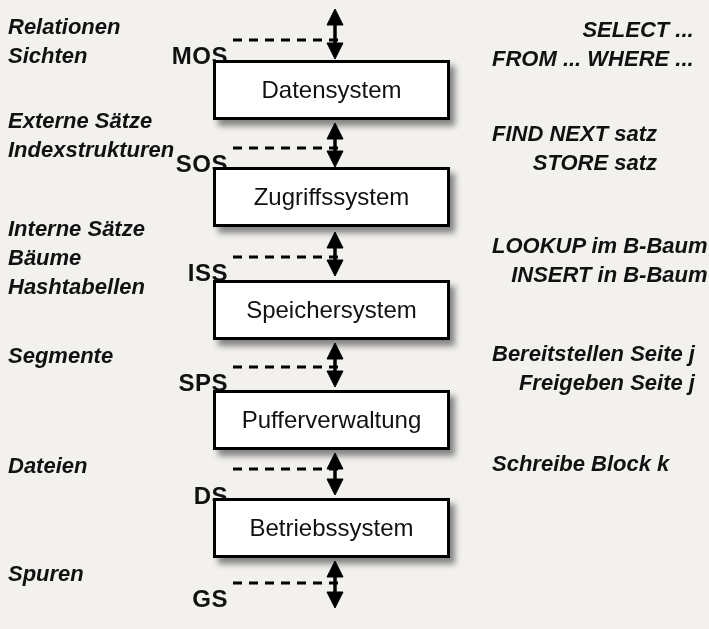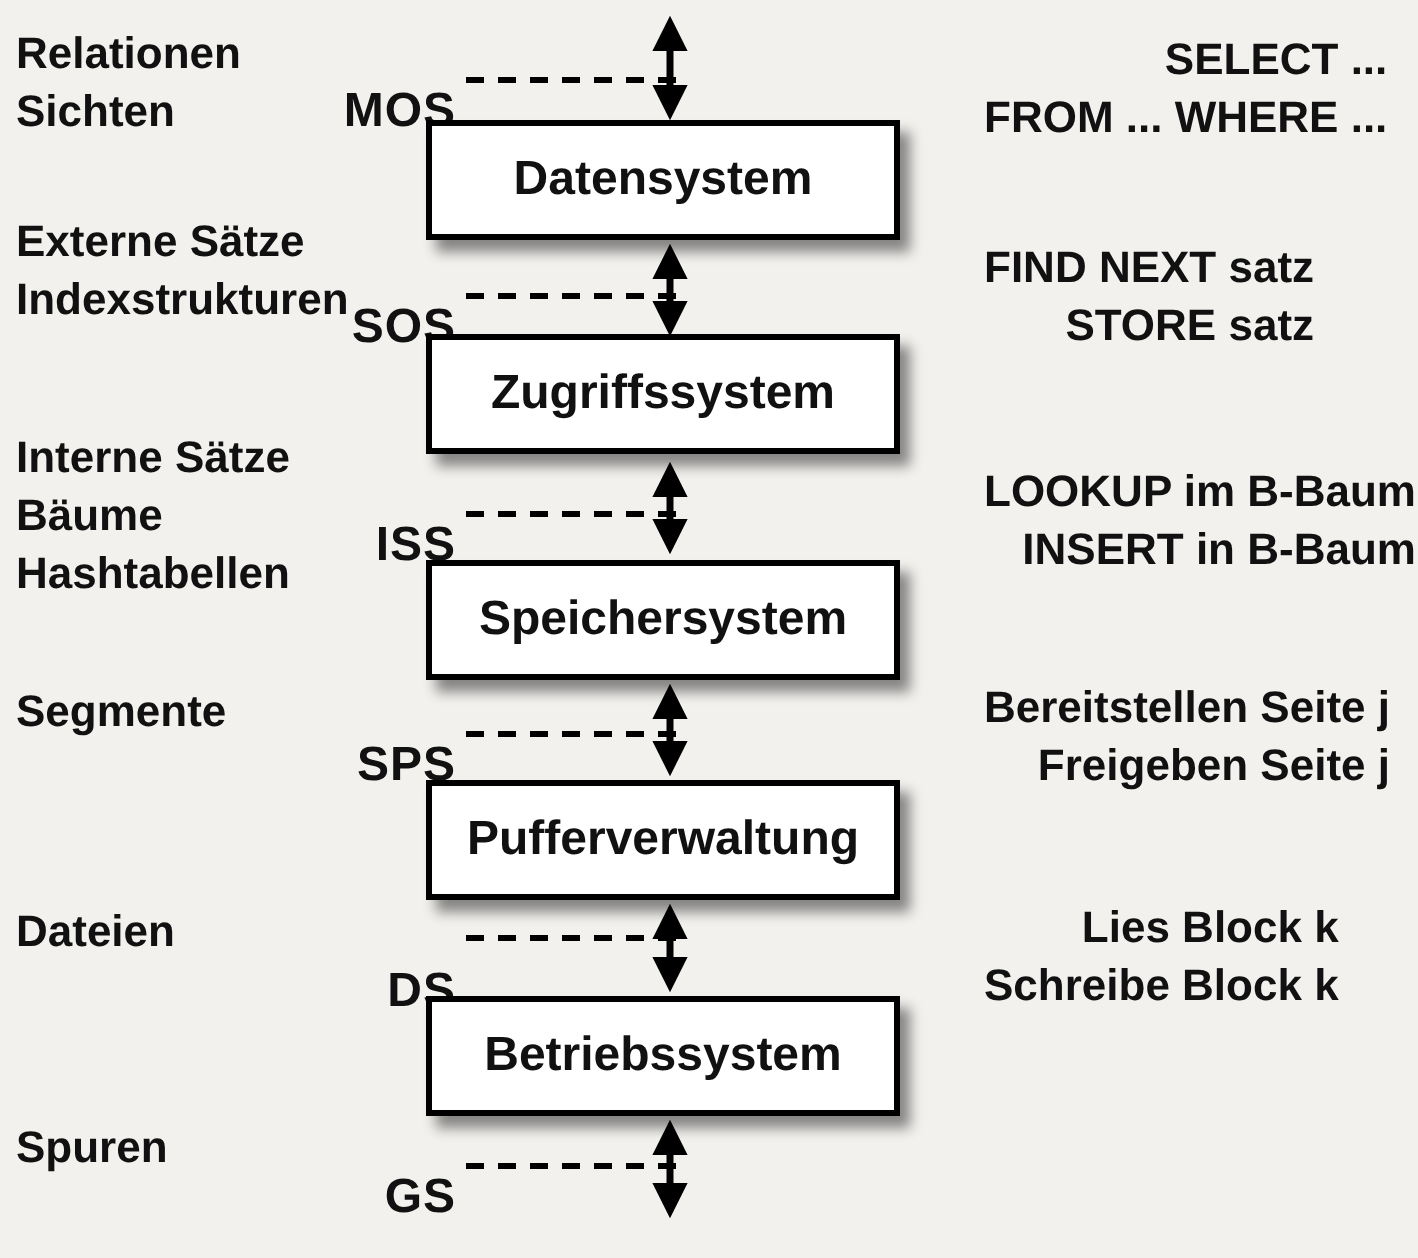--- a/index.html
+++ b/index.html
@@ -6,20 +6,21 @@
   .stage{
     position:relative;
     width:709px;height:629px;
     background:#f2f1ee;
     font-family:"Liberation Sans", sans-serif;
     color:#111;
     overflow:hidden;
   }
   .ann{
     position:absolute;
+    font-style:italic;
     font-weight:600;
     font-size:22px;
     line-height:29px;
     white-space:nowrap;
   }
   .ann.left{left:8px;}
   .ann.right{left:492px;text-align:right;}
   .if-label{
     position:absolute;
     left:100px;width:128px;
@@ -31,21 +32,21 @@
     margin-top:16px;
   }
   .layer-box{
     position:absolute;
     left:213px;width:237px;height:60px;
     box-sizing:border-box;
     background:#ffffff;
     border:3px solid #000;
     box-shadow:5px 6px 6px rgba(0,0,0,0.45);
     display:flex;align-items:center;justify-content:center;
-    font-weight:700;
+    font-weight:400;
     font-size:24px;
   }
   svg.overlay{
     position:absolute;left:0;top:0;
     pointer-events:none;
   }
   .connector line, .connector polygon{
     stroke:#000;fill:#000;
   }
 </style>
@@ -87,21 +88,20 @@
   </div>
   <div class="ann right" style="top:231px">
     <div>LOOKUP im B-Baum</div>
     <div>INSERT in B-Baum</div>
   </div>
   <div class="ann right" style="top:339px">
     <div>Bereitstellen Seite j</div>
     <div>Freigeben Seite j</div>
   </div>
   <div class="ann right" style="top:449px">
-    <div>Lies Block k</div>
     <div>Schreibe Block k</div>
   </div>
 
   <div class="if-label" style="top:25px">MOS</div>
   <div class="if-label" style="top:133px">SOS</div>
   <div class="if-label" style="top:242px">ISS</div>
   <div class="if-label" style="top:352px">SPS</div>
   <div class="if-label" style="top:465px">DS</div>
   <div class="if-label" style="top:568px">GS</div>
 

